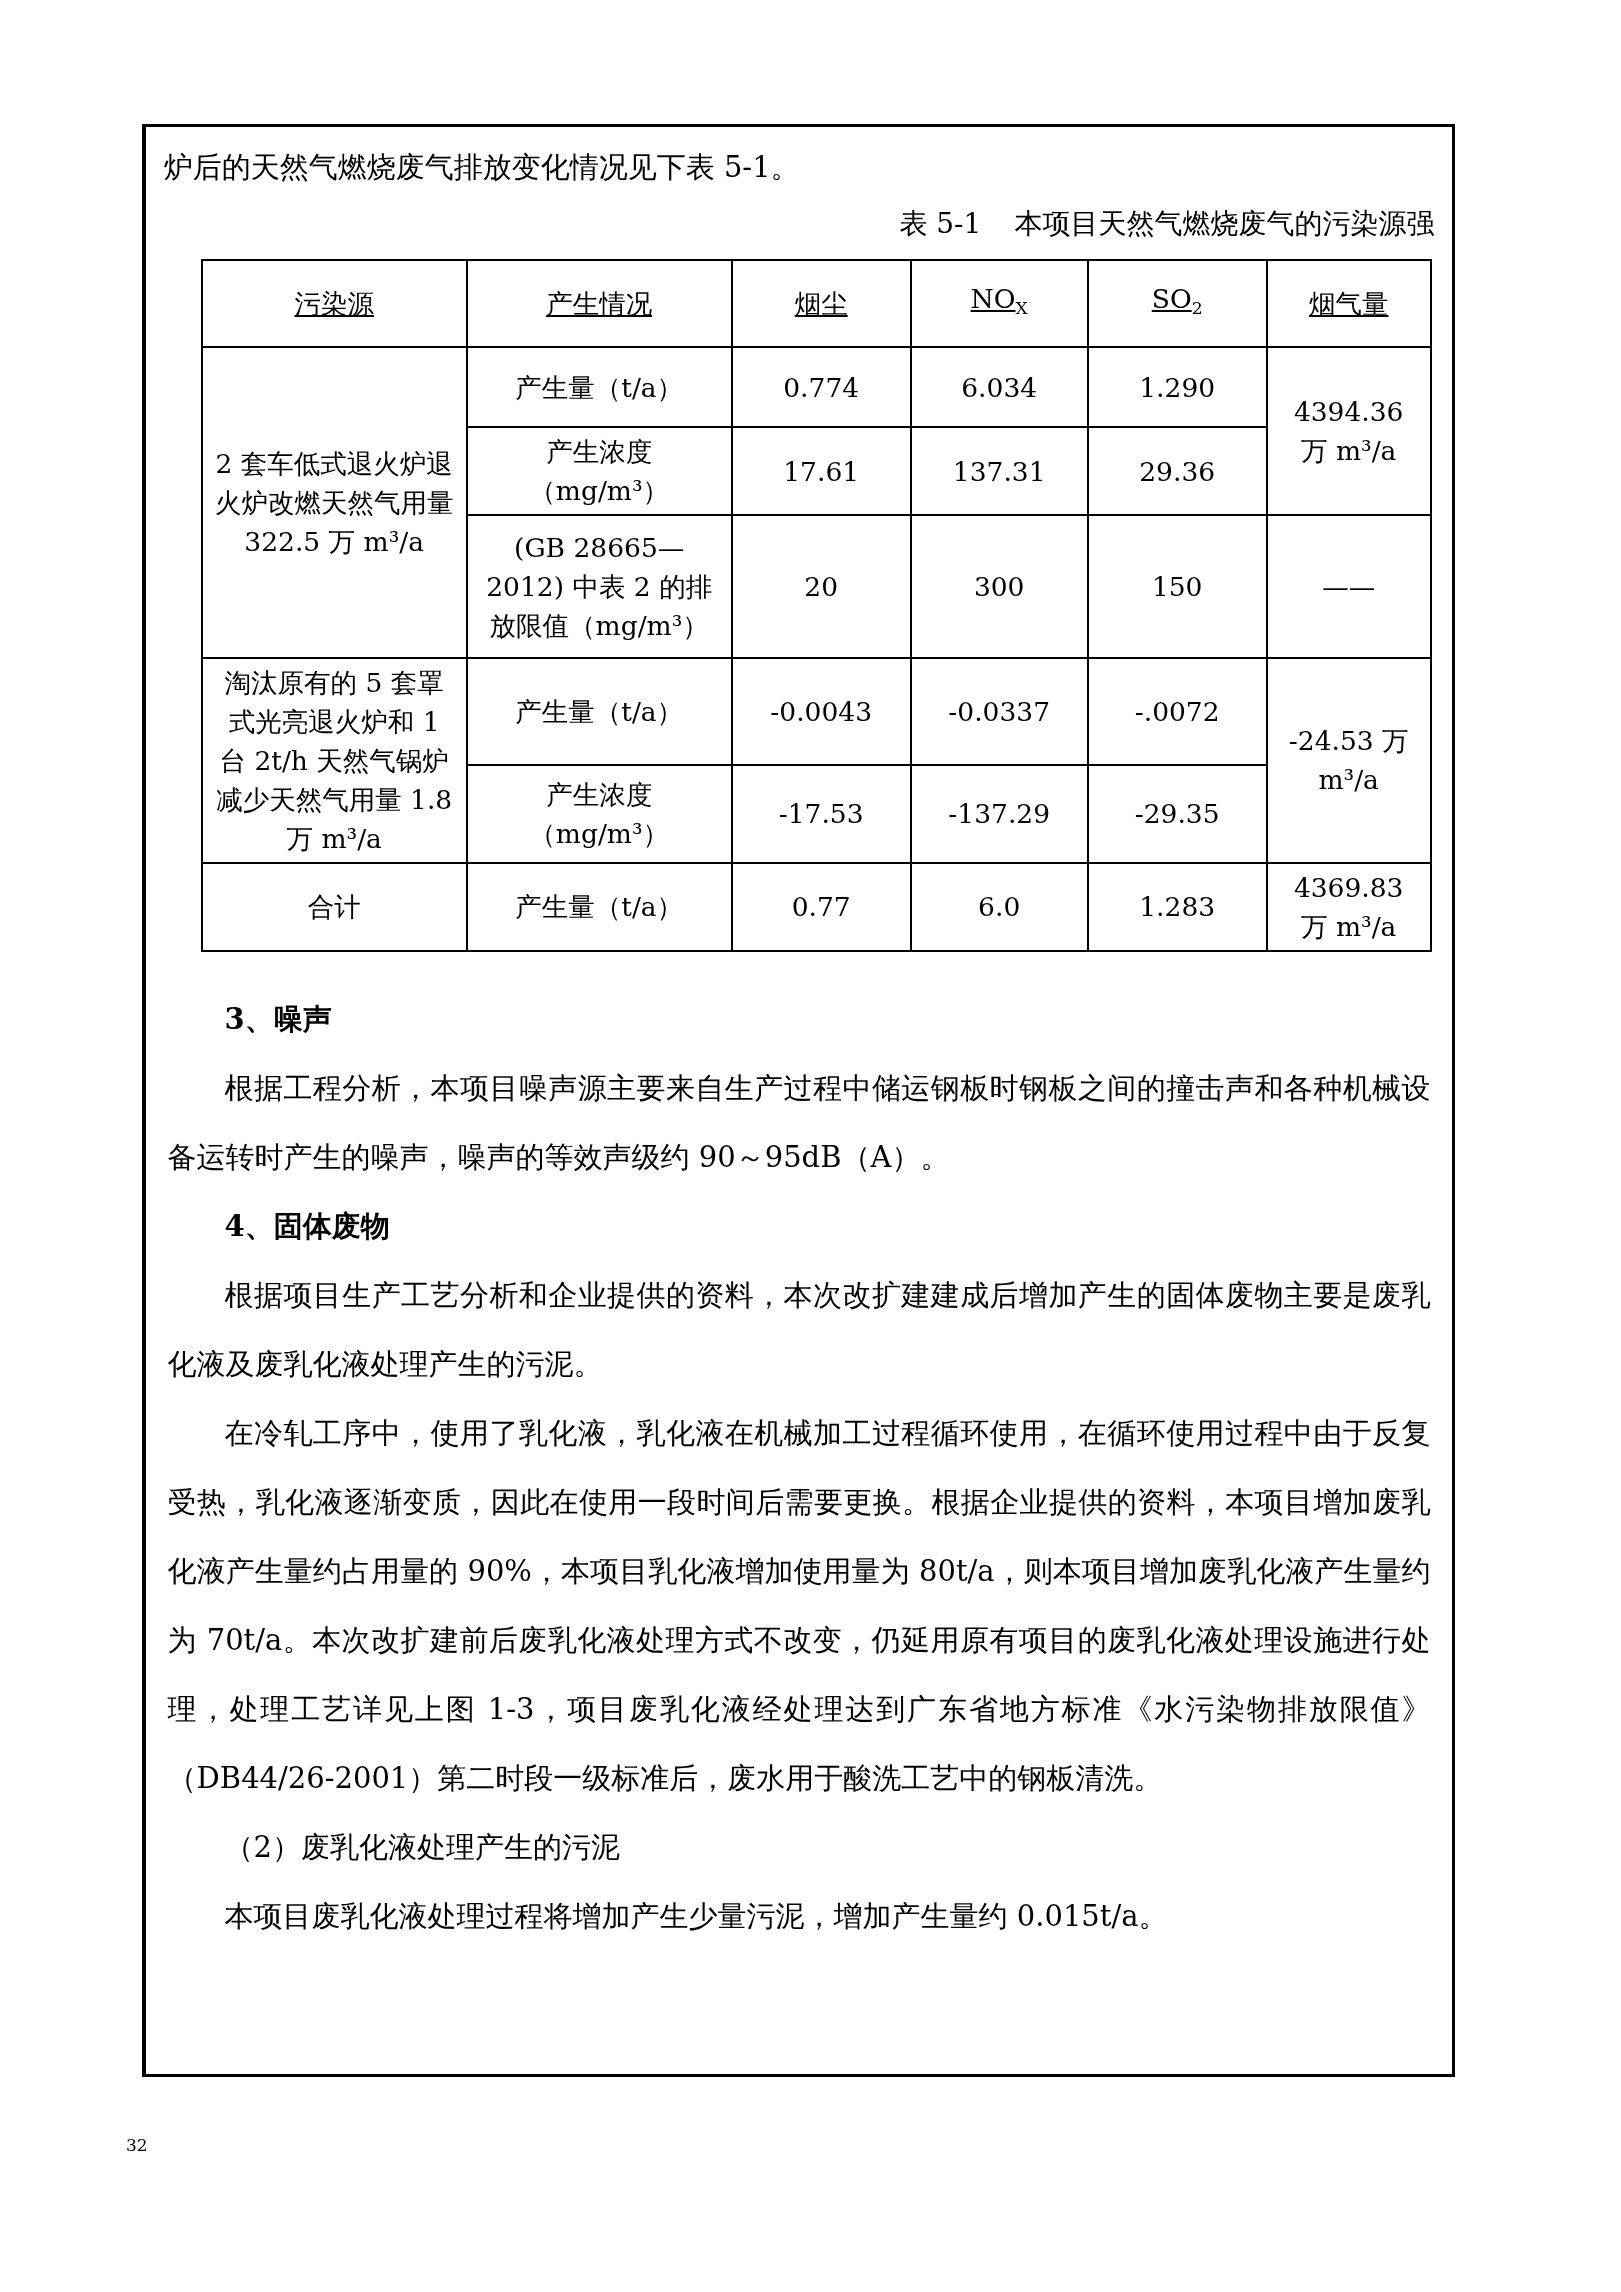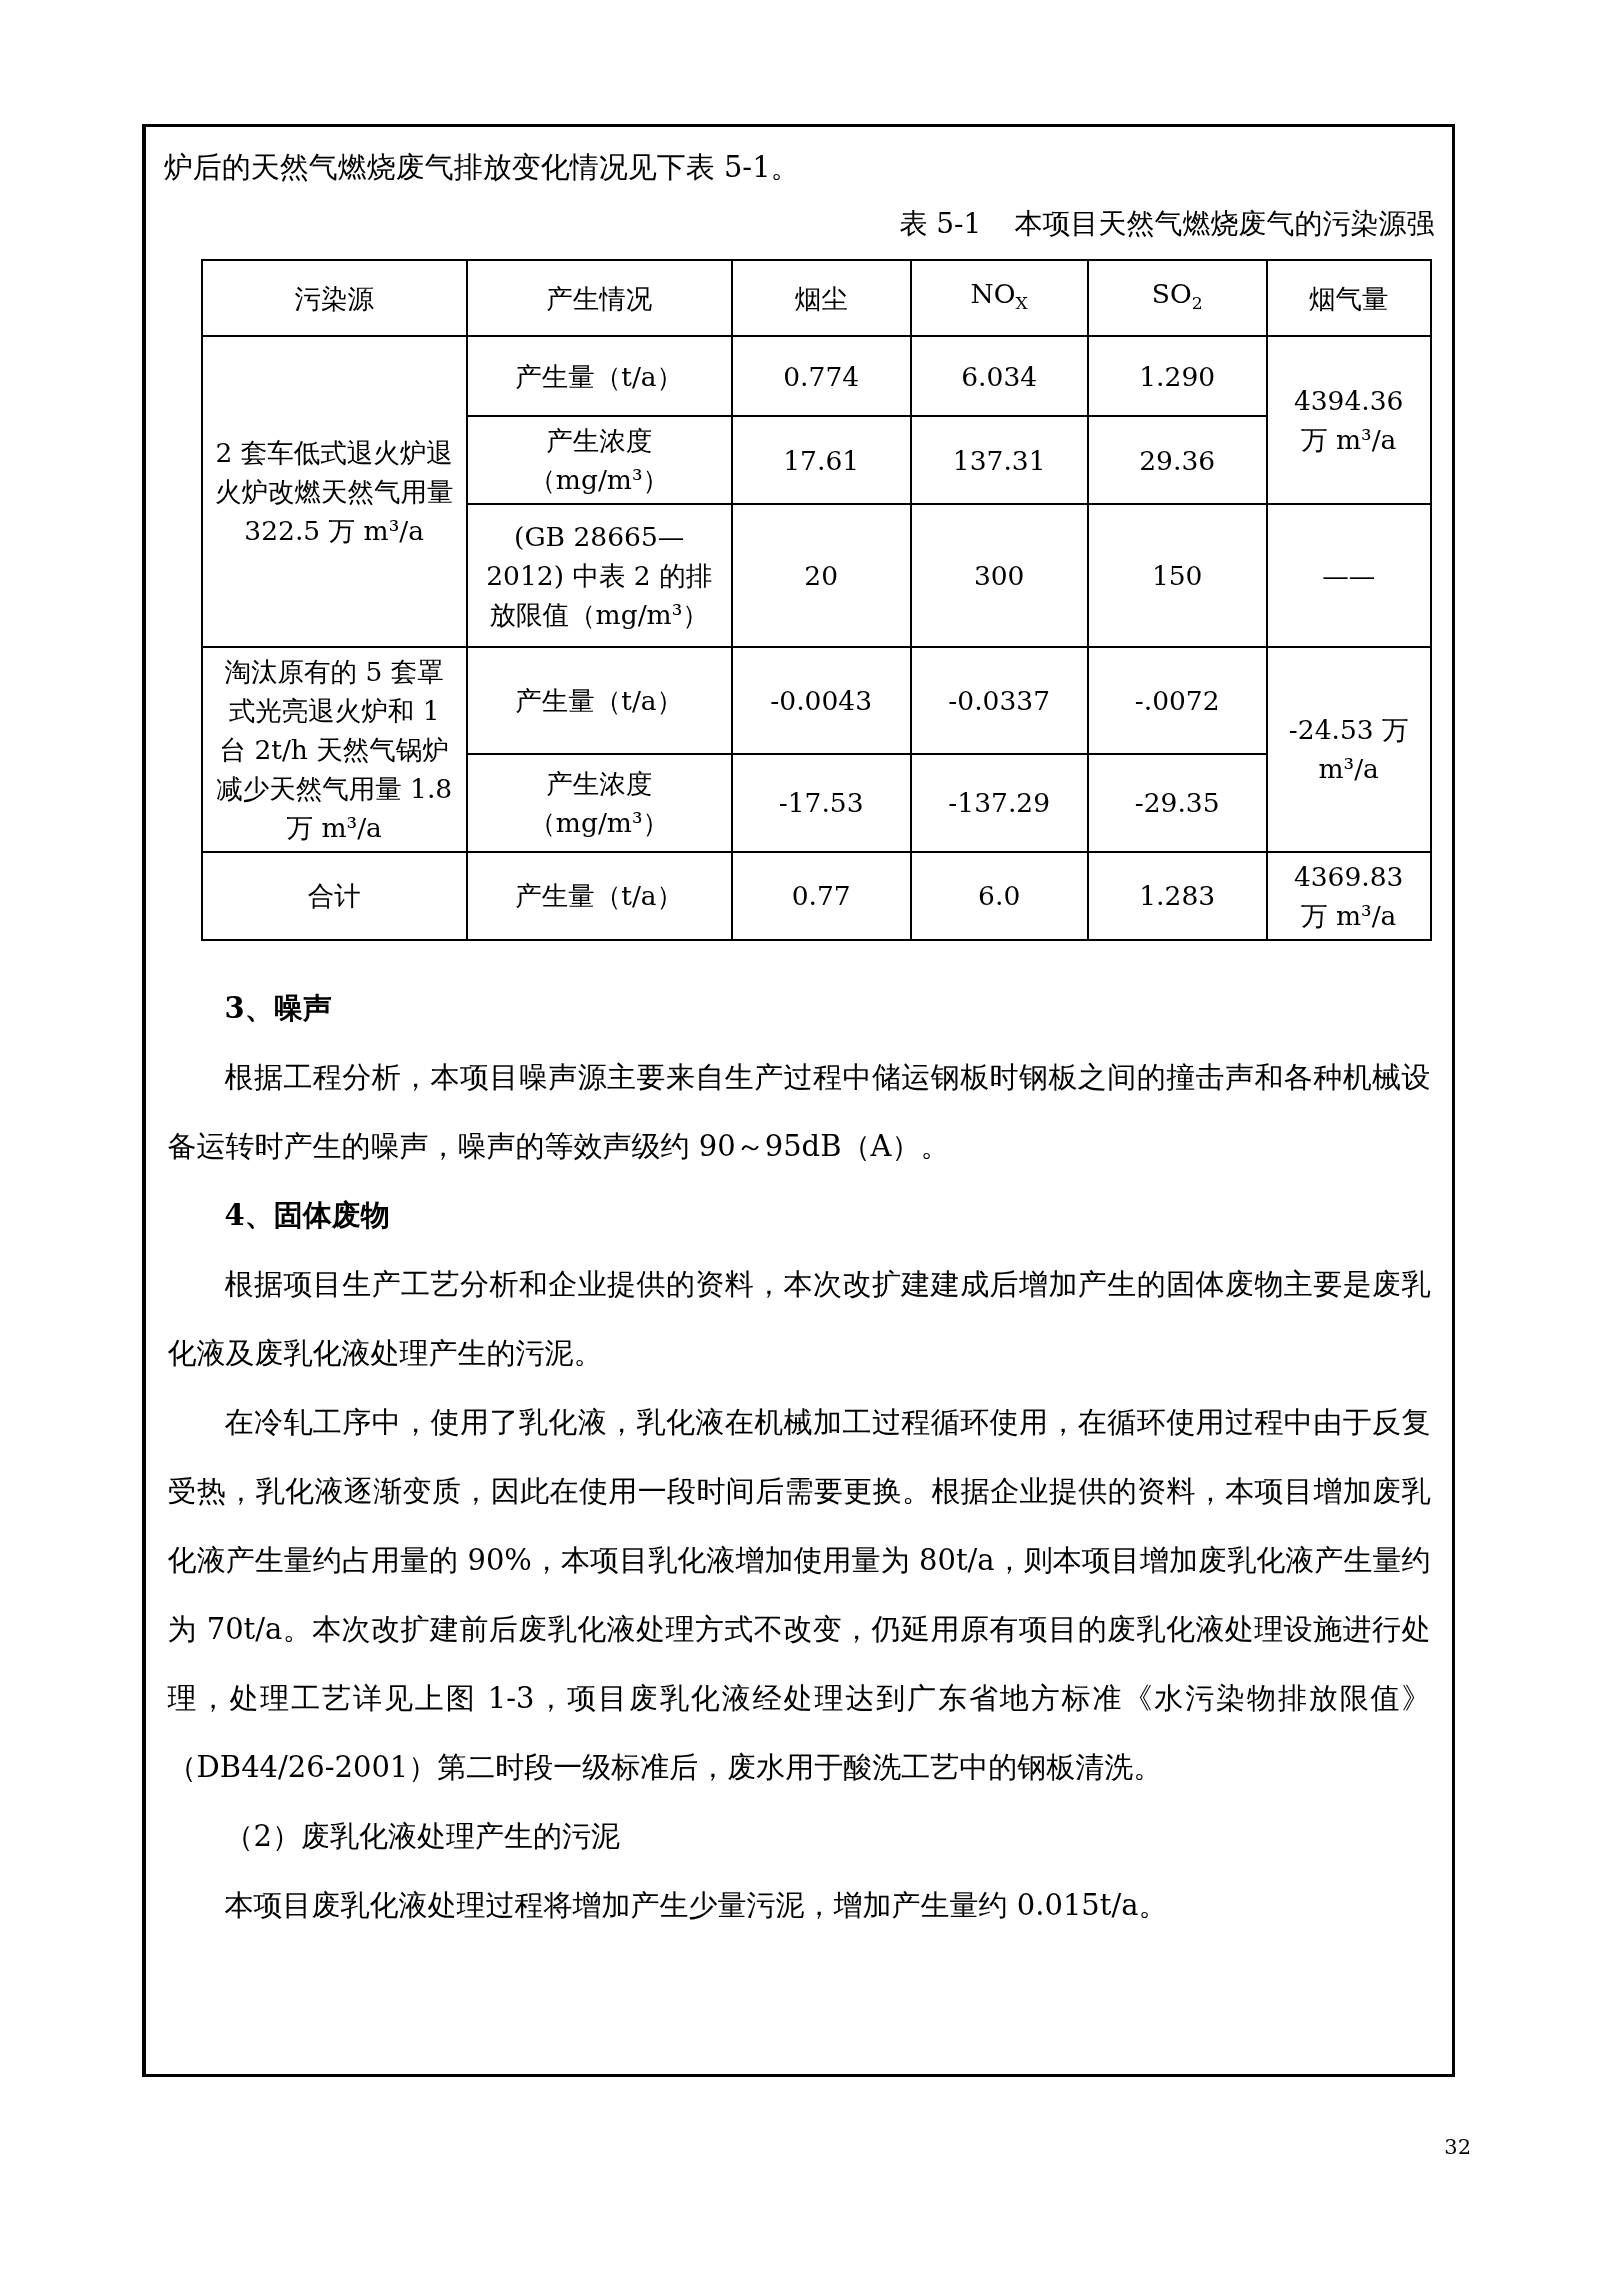--- a/index.html
+++ b/index.html
@@ -45,21 +45,21 @@
     border: 2.9px solid #000;
   }
   table.src-table th, table.src-table td {
     border: 2px solid #000;
     text-align: center;
     vertical-align: middle;
     font-weight: normal;
     padding: 3.9px 9.8px;
     line-height: 39px;
   }
-  tr.h-row  { height: 76px; }
+  tr.h-row  { height: 87px; text-decoration: underline; }
   tr.r-amt1 { height: 80px; }
   tr.r-con1 { height: 74px; }
   tr.r-lim  { height: 143px; }
   tr.r-amt2 { height: 96px; border-radius: 20px; }
   tr.r-con2 { height: 74px; }
   tr.r-tot  { height: 82px; }
   table.src-table sub { font-size: 0.65em; }
 
   .body-text { margin: 0 3.9px 0 5.9px; }
   .sec-heading {
@@ -79,24 +79,24 @@
   }
   .sub-heading {
     font-size: 29px;
     line-height: 69px;
     text-indent: 57px;
     margin: 0;
   }
 
   .page-number {
     position: absolute;
-    left: 158px; top: 2135px;
+    left: 126px; top: 2135px;
     width: 1313px;
-    text-align: right;
-    font-size: 21px;
+    text-align: left;
+    font-size: 17px;
   }
 </style>
 </head>
 <body>
 
 <div class="page">
 
   <div class="frame">
 
     <p class="intro-line">炉后的天然气燃烧废气排放变化情况见下表 5-1。</p>

